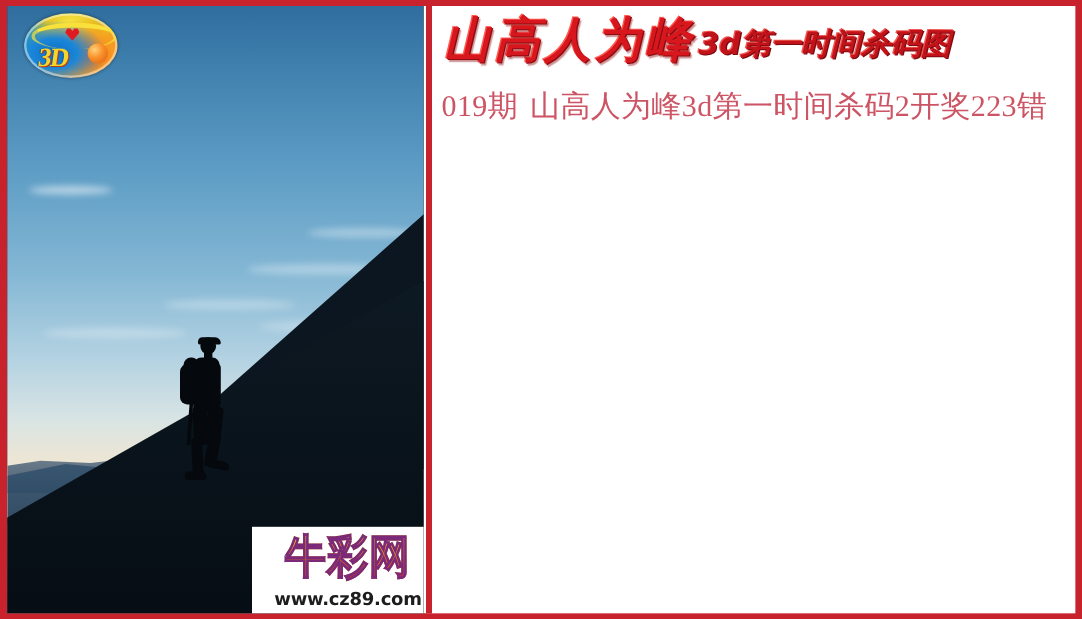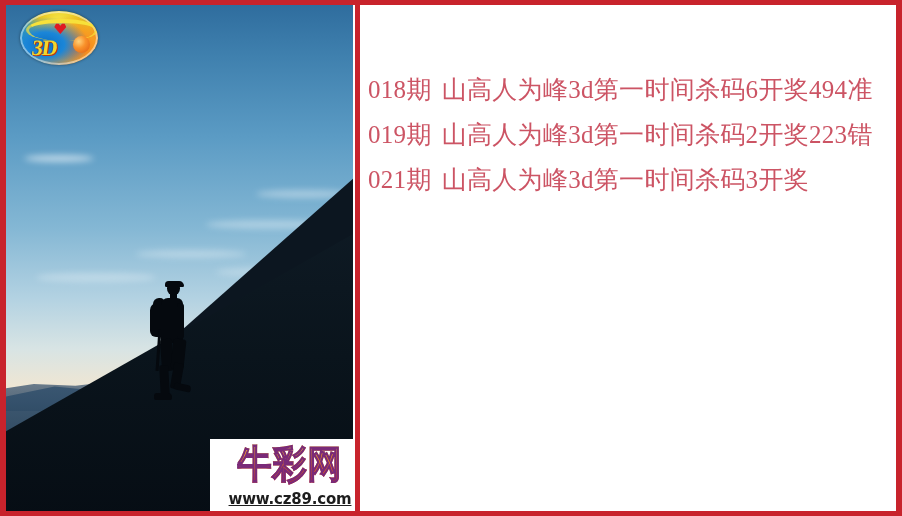--- a/index.html
+++ b/index.html
@@ -212,21 +212,20 @@
     text-shadow: 0 0 0 rgba(0,0,0,0);
     transform: scaleY(1.12);
   }
   .wm-url {
     font-family: "DejaVu Sans", sans-serif;
     font-size: 15px;
     font-weight: bold;
     color: #1d1d1d;
     margin-top: 6px;
     letter-spacing: -0.2px;
-    text-decoration: underline;
   }
 
   
   .divider {
     position: absolute;
     left: 355px;
     top: 5px;
     width: 5px;
     height: 506px;
     background: #c8232c;
@@ -371,27 +370,25 @@
     <div class="watermark">
       <div class="wm-logo">牛彩网</div>
       <div class="wm-url">www.cz89.com</div>
     </div>
   </div>
 
   <div class="divider"></div>
 
   <div class="text-panel">
 
+    <div class="title">
+      <span class="title-main">山高人为峰</span>
+      <span class="title-sub">3d第一时间杀码图</span>
+    </div>
 
     <div class="rows">
-      <div class="row">
-        <span class="period">018期</span><span>山高人为峰3d第一时间杀码6开奖494准</span>
-      </div>
       <div class="row">
         <span class="period">019期</span><span>山高人为峰3d第一时间杀码2开奖223错</span>
       </div>
-      <div class="row">
-        <span class="period">021期</span><span>山高人为峰3d第一时间杀码3开奖</span>
-      </div>
     </div>
   </div>
 
 </div>
 
 </body></html>

